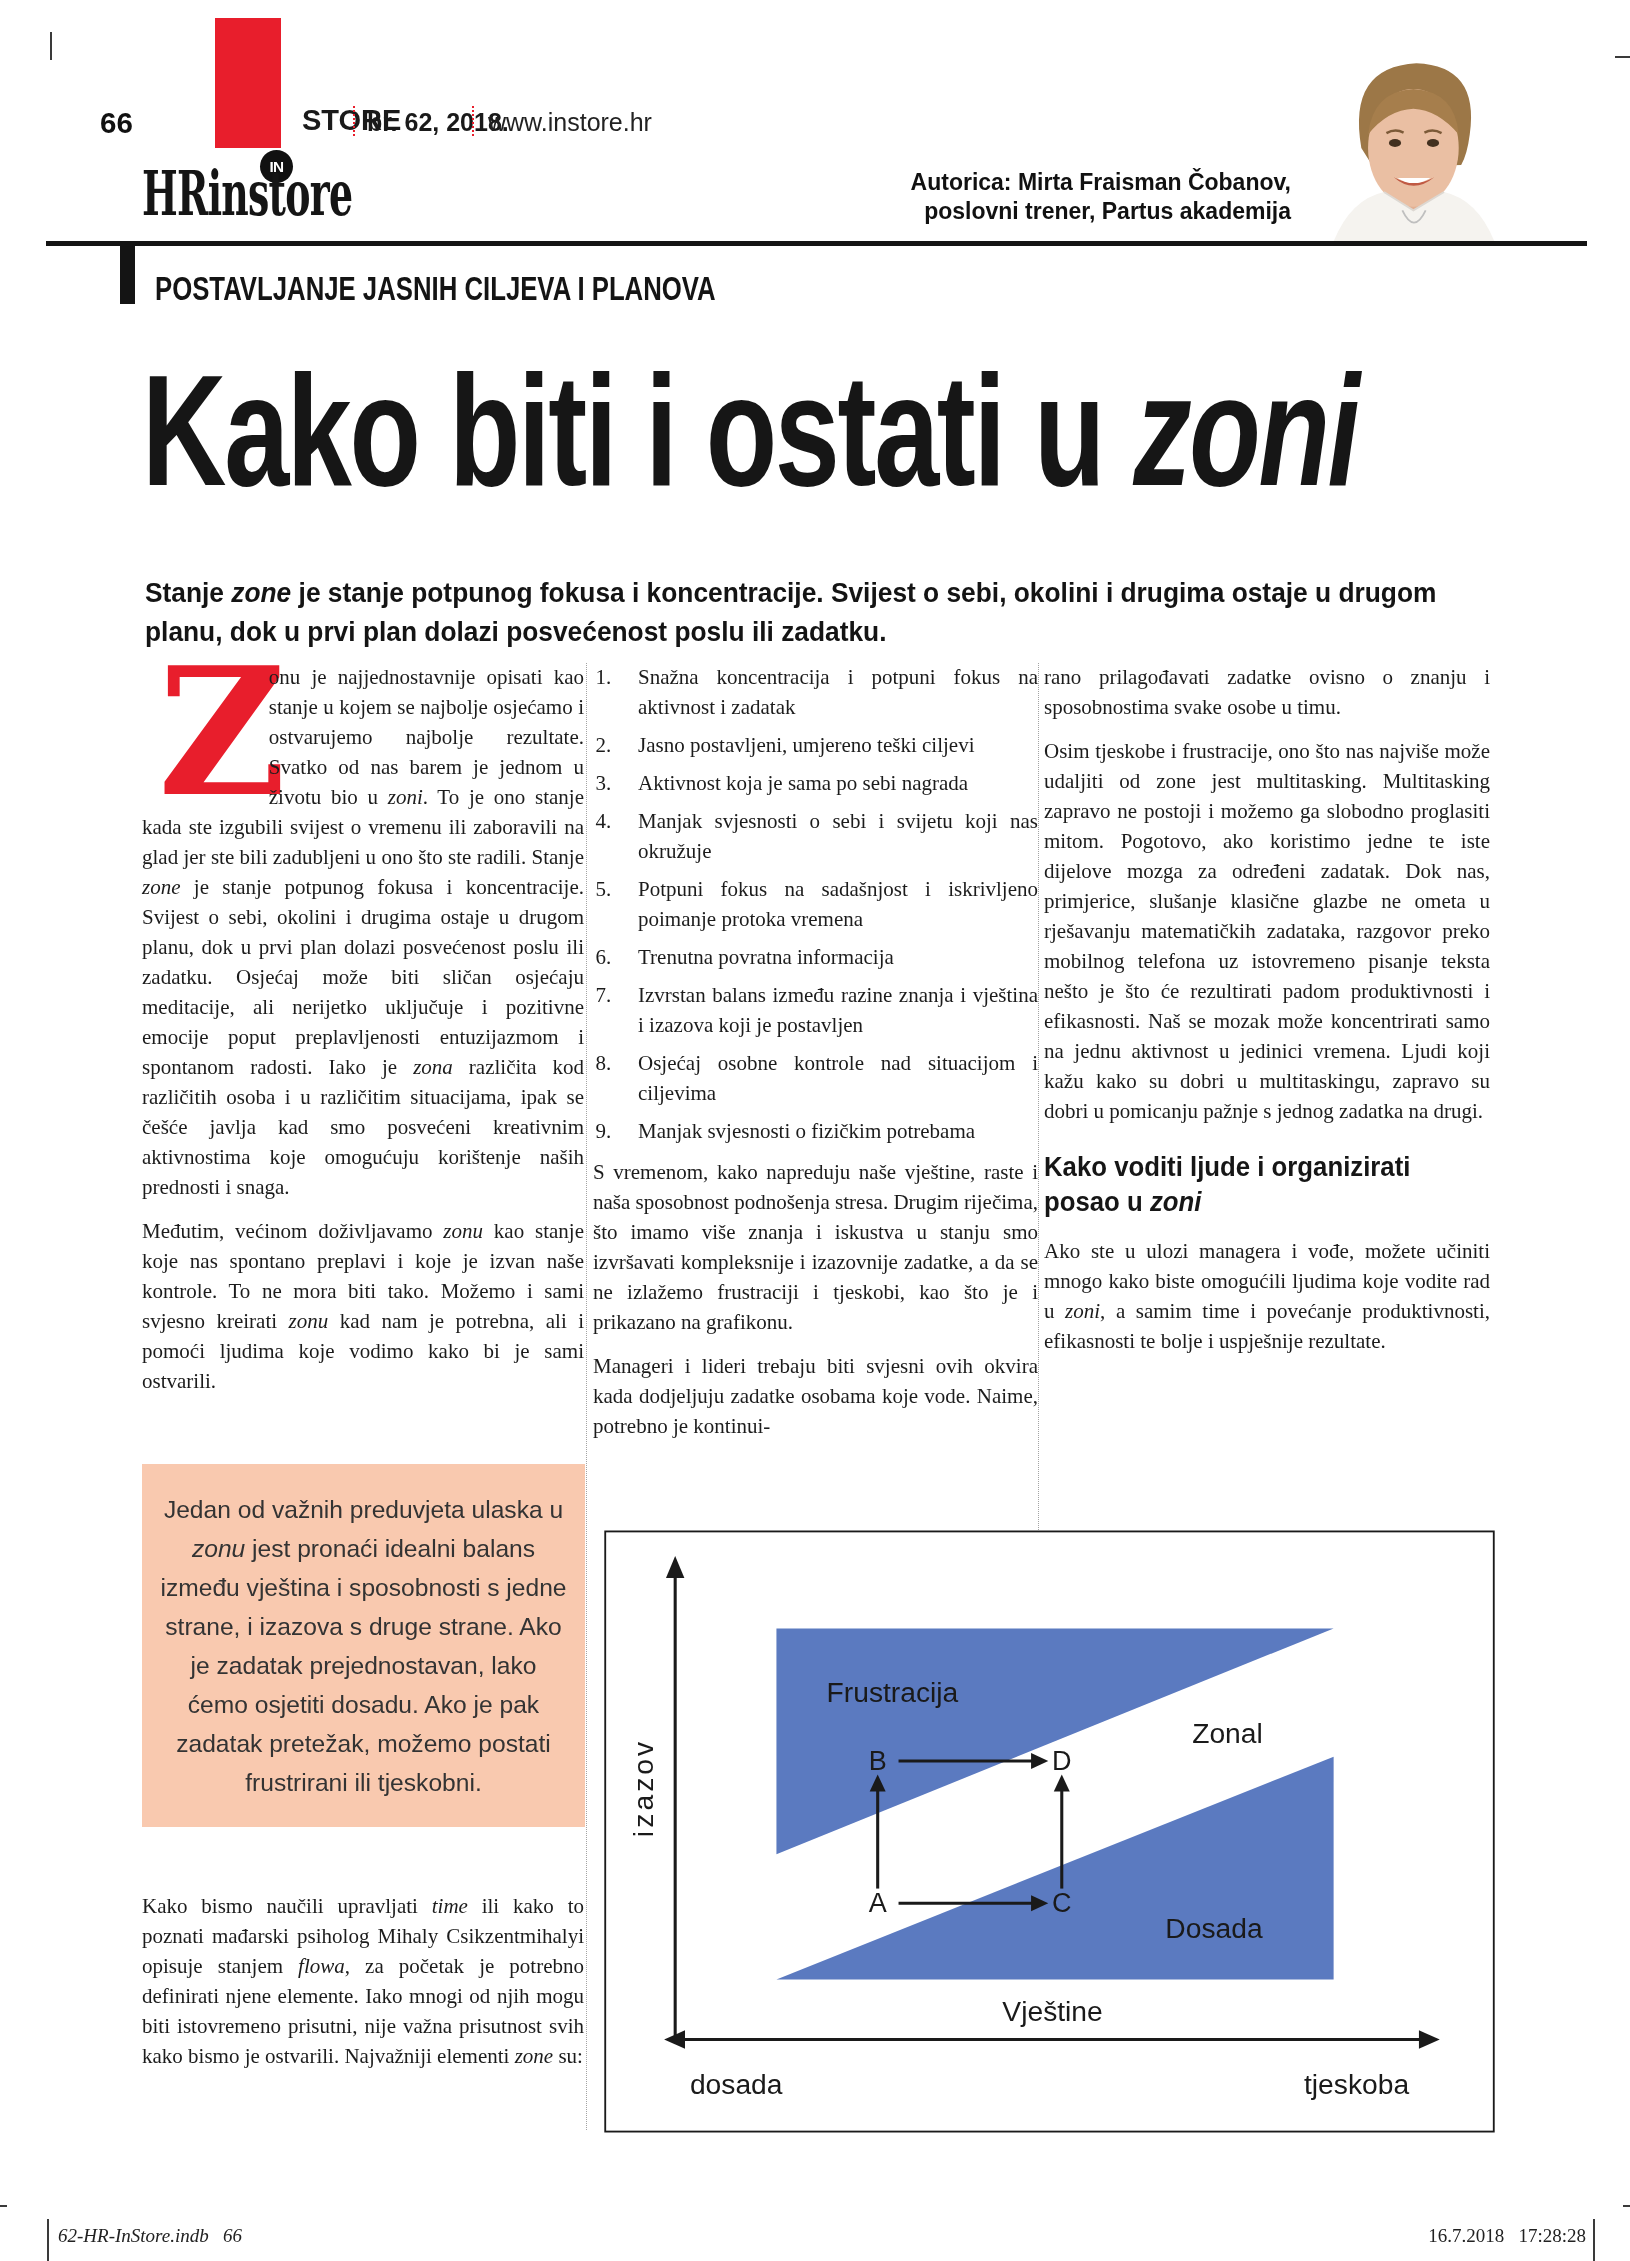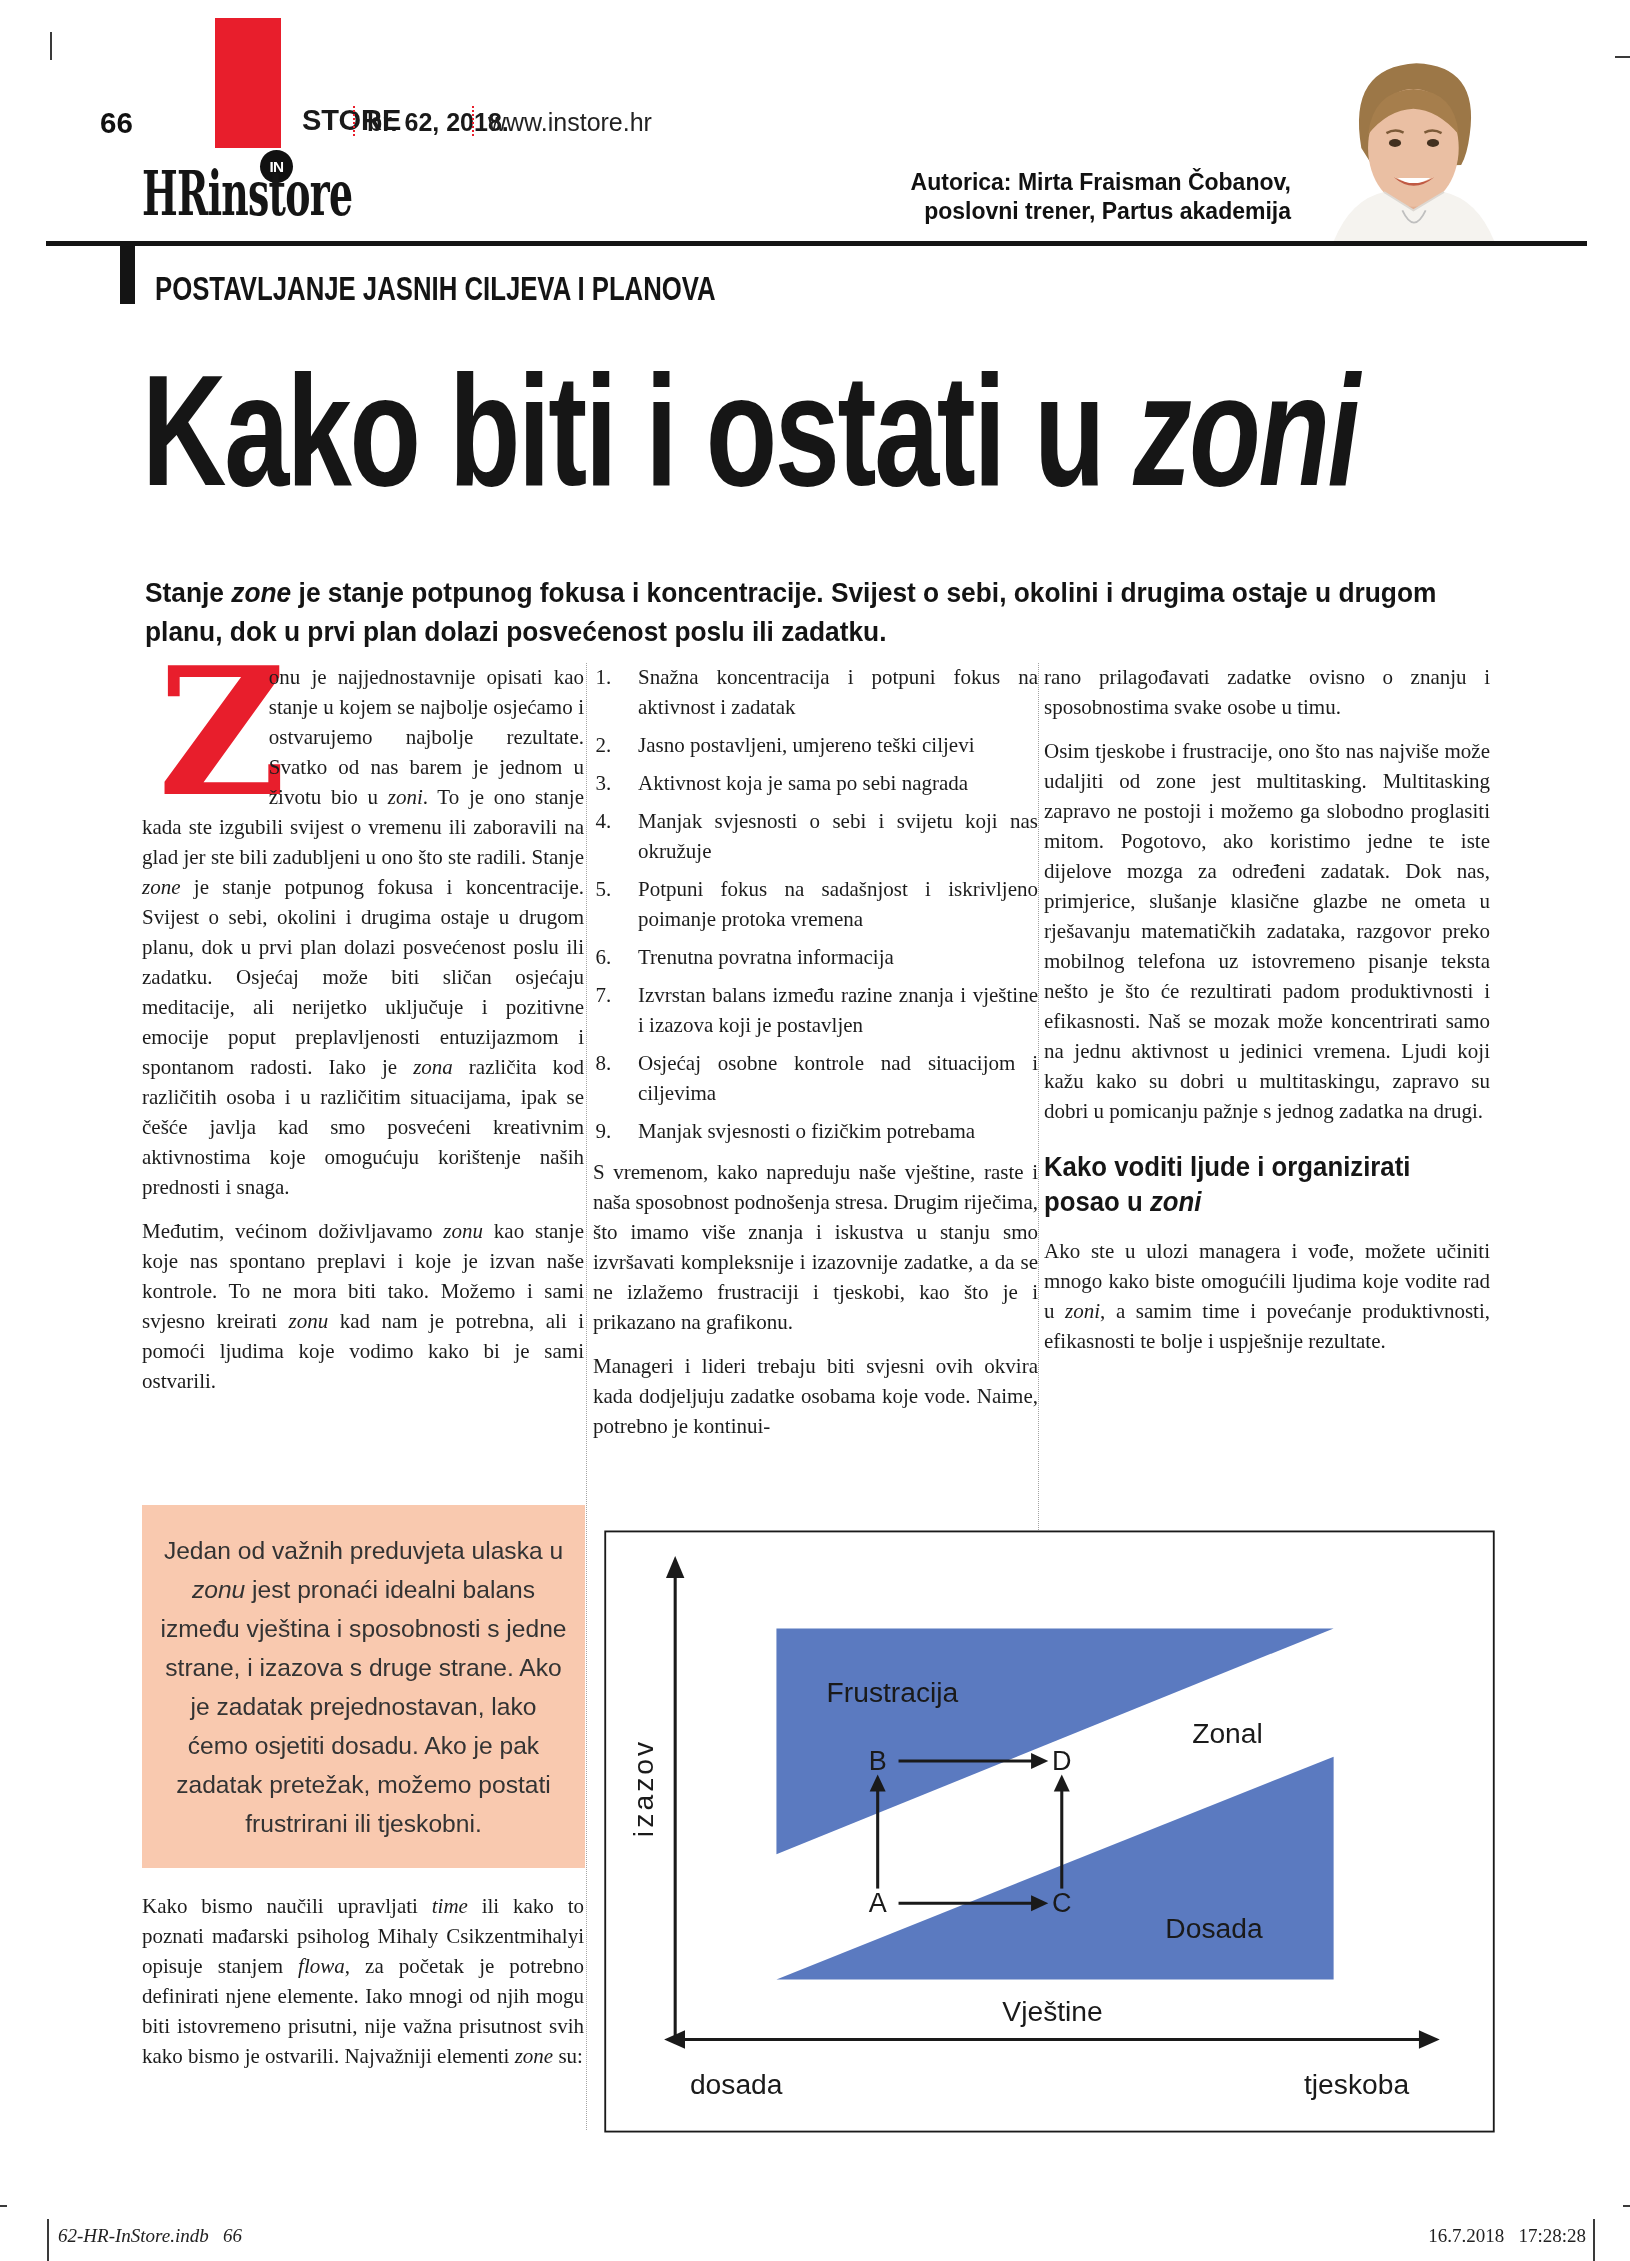--- a/index.html
+++ b/index.html
@@ -35,21 +35,21 @@
   .lead{position:absolute;left:145px;top:573px;width:1400px;font-size:28px;line-height:39px;
         font-weight:bold;transform:scaleX(0.94);transform-origin:left top;color:#141414;}
 
   
   .serif{font-family:"Liberation Serif",serif;font-size:21px;line-height:30px;text-align:justify;color:#1c1c1c;}
   .serif p{margin:0 0 13.5px 0;}
   .col1top{position:absolute;left:142px;top:662px;width:442px;}
   .dropcap{float:left;font-family:"DejaVu Serif",serif;font-weight:bold;color:#e81e2c;
            font-size:176px;line-height:130px;height:130px;width:101px;text-align:center;
            margin:6.1px 9.8px 0 16px;}
-  .pbox{position:absolute;left:142px;top:1505px;width:443px;height:363px;box-sizing:border-box;
+  .pbox{position:absolute;left:142px;top:1464px;width:443px;height:363px;box-sizing:border-box;
         padding:26px 17px;text-align:center;font-size:24.6px;line-height:39px;color:#333;
         font-family:"Liberation Sans",sans-serif;}
   .col1bot{position:absolute;left:142px;top:1891px;width:442px;}
   .col2{position:absolute;left:593px;top:662px;width:445px;}
   .col2 ol{margin:0 0 11px 0;padding:0;list-style:none;}
   .col2 li{position:relative;padding-left:45px;margin:0 0 8px 0;}
   .li-num{position:absolute;left:2.5px;top:0;}
   .col3{position:absolute;left:1044px;top:662px;width:446px;}
   .subhead{font-family:"Liberation Sans",sans-serif;font-weight:bold;font-size:28px;line-height:35px;
            text-align:left;margin:23px 0 17px 0;width:488px;transform:scaleX(0.92);
@@ -145,21 +145,21 @@
   </div>
 
   <div class="col2 serif">
     <ol>
       <li><span class="li-num">1.</span><span>Snažna koncentracija i potpuni fokus na aktivnost i zadatak</span></li>
       <li><span class="li-num">2.</span><span>Jasno postavljeni, umjereno teški ciljevi</span></li>
       <li><span class="li-num">3.</span><span>Aktivnost koja je sama po sebi nagrada</span></li>
       <li><span class="li-num">4.</span><span>Manjak svjesnosti o sebi i svijetu koji nas okružuje</span></li>
       <li><span class="li-num">5.</span><span>Potpuni fokus na sadašnjost i iskrivljeno poimanje protoka vremena</span></li>
       <li><span class="li-num">6.</span><span>Trenutna povratna informacija</span></li>
-      <li><span class="li-num">7.</span><span>Izvrstan balans između razine znanja i vještine i izazova koji je postavljen</span></li>
+      <li><span class="li-num">7.</span><span>Izvrstan balans između razine znanja i vještina i izazova koji je postavljen</span></li>
       <li><span class="li-num">8.</span><span>Osjećaj osobne kontrole nad situacijom i ciljevima</span></li>
       <li><span class="li-num">9.</span><span>Manjak svjesnosti o fizičkim potrebama</span></li>
     </ol>
     <p>S vremenom, kako napreduju naše vještine, raste i naša sposobnost podnošenja stresa. Drugim riječima, što imamo više znanja i iskustva u stanju smo izvršavati kompleksnije i izazovnije zadatke, a da se ne izlažemo frustraciji i tjeskobi, kao što je i prikazano na grafikonu.</p>
     <p>Manageri i lideri trebaju biti svjesni ovih okvira kada dodjeljuju zadatke osobama koje vode. Naime, potrebno je kontinui-</p>
   </div>
 
   <div class="col3 serif">
     <p>rano prilagođavati zadatke ovisno o znanju i sposobnostima svake osobe u timu.</p>
     <p>Osim tjeskobe i frustracije, ono što nas najviše može udaljiti od zone jest multitasking. Multitasking zapravo ne postoji i možemo ga slobodno proglasiti mitom. Pogotovo, ako koristimo jedne te iste dijelove mozga za određeni zadatak. Dok nas, primjerice, slušanje klasične glazbe ne ometa u rješavanju matematičkih zadataka, razgovor preko mobilnog telefona uz istovremeno pisanje teksta nešto je što će rezultirati padom produktivnosti i efikasnosti. Naš se mozak može koncentrirati samo na jednu aktivnost u jedinici vremena. Ljudi koji kažu kako su dobri u multitaskingu, zapravo su dobri u pomicanju pažnje s jednog zadatka na drugi.</p>

